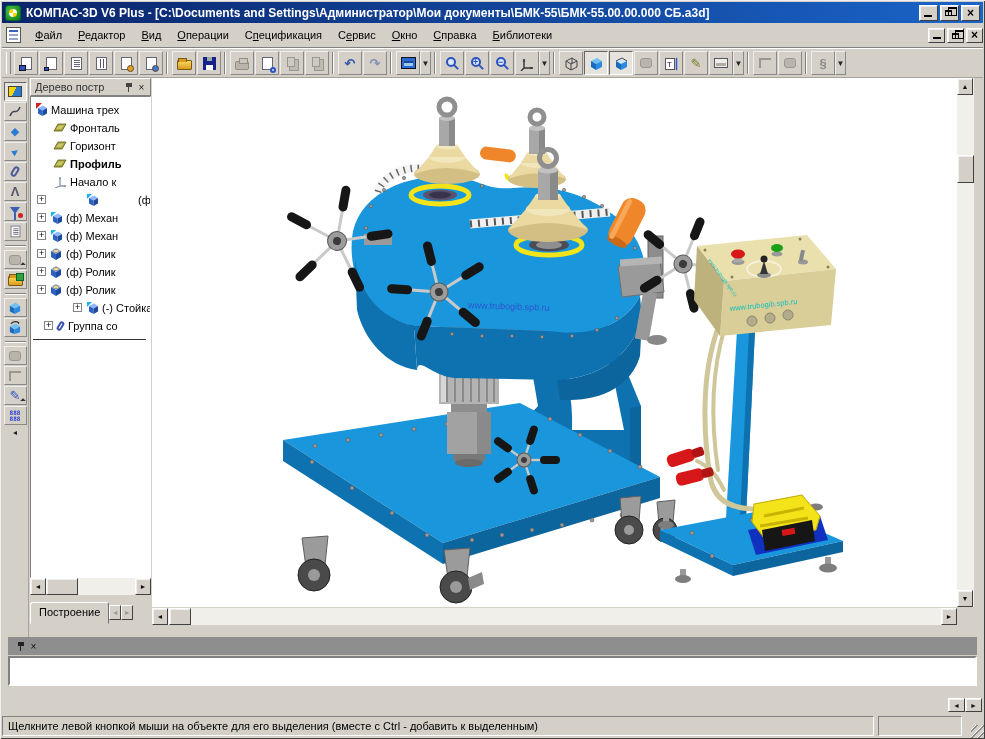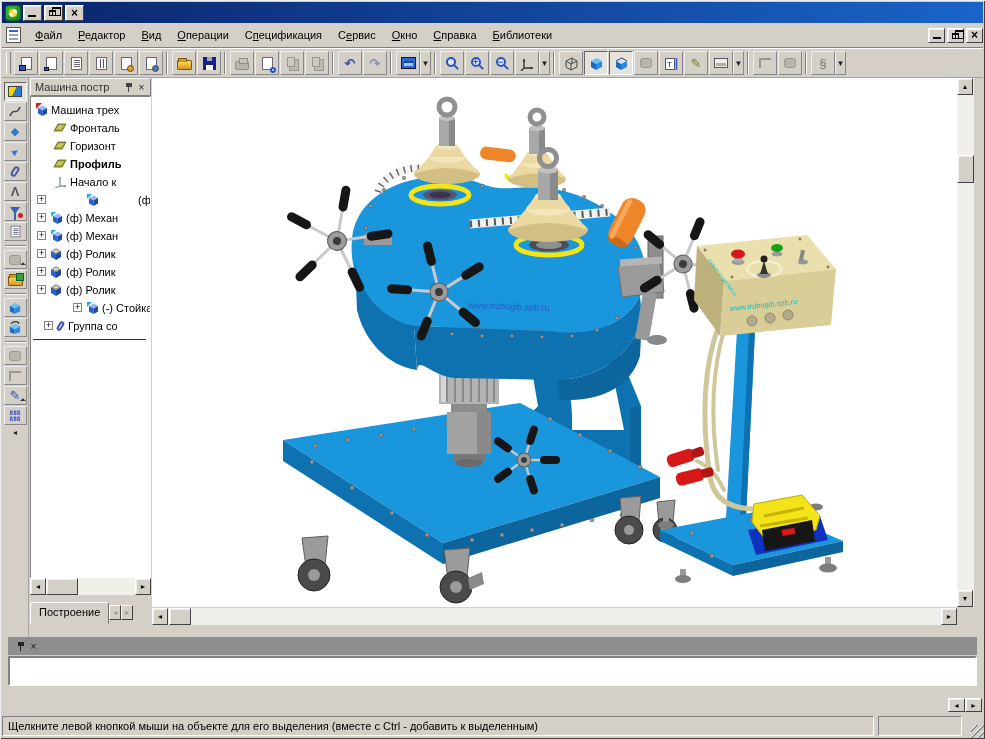--- a/index.html
+++ b/index.html
@@ -148,20 +148,21 @@
   .wmc2{font-family:"Liberation Sans",sans-serif;font-size:5px;fill:var(--cyan-text);}
   .bolt{fill:#9a9a9a;stroke:#4f4f4f;stroke-width:.5;}
 </style>
 </head>
 <body>
 
 <div id="app">
 
   <div class="titlebar">
     <div class="appicon"></div>
+    <div class="title-text">КОМПАС-3D V6 Plus - [C:\Documents and Settings\Администратор\Мои документы\БМК-55\БМК-55.00.00.000 СБ.a3d]</div>
     <div class="winbtn">
         <span class="glyph-min"></span>
       </div>
     <div class="winbtn">
         <span class="glyph-restore"></span>
       </div>
     <div class="winbtn">
         <span class="glyph-close">×</span>
       </div>
   </div>
@@ -391,21 +392,21 @@
     <div class="ltb">
         <span class="num888"></span>
       </div>
     <div class="ltb" style="height:12px;width:14px;border:none;background:none;">
         <span style="font-size:8px;color:#222;">◂</span>
       </div>
   </div>
 
   <div class="treepanel">
     <div class="tp-header">
-      <span class="t">Машина постр</span>
+      <span class="t">Дерево постр</span>
       <span class="pinbtn">
           <span class="pinshape"></span>
         </span>
       <span class="xbtn">
           <span>×</span>
         </span>
     </div>
     <div class="tp-body">
       <div class="trow" style="top:4px;left:3px;">
         <svg class="ticon" viewBox="0 0 14 13">

